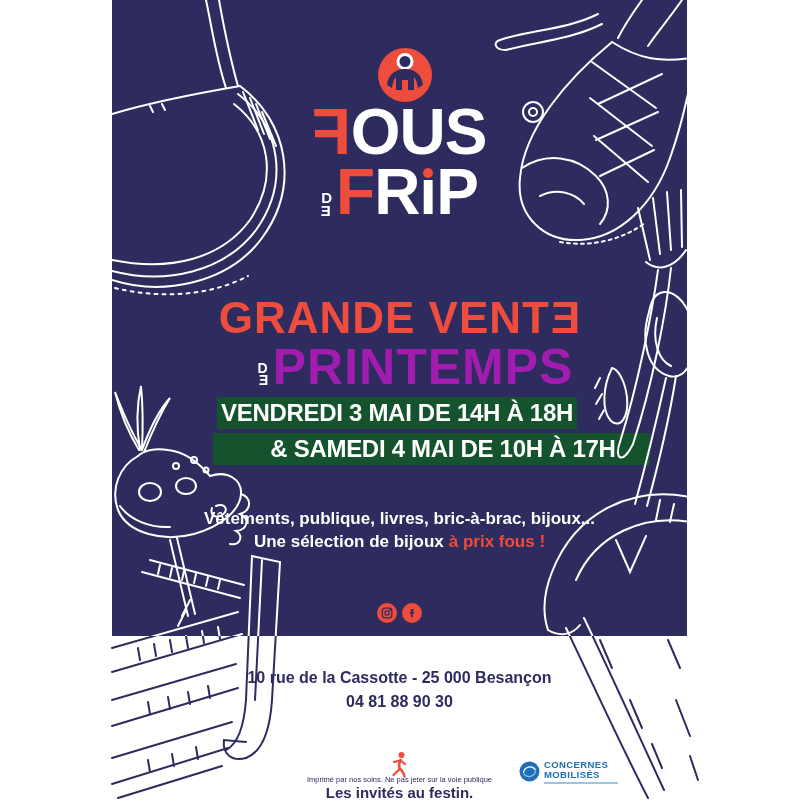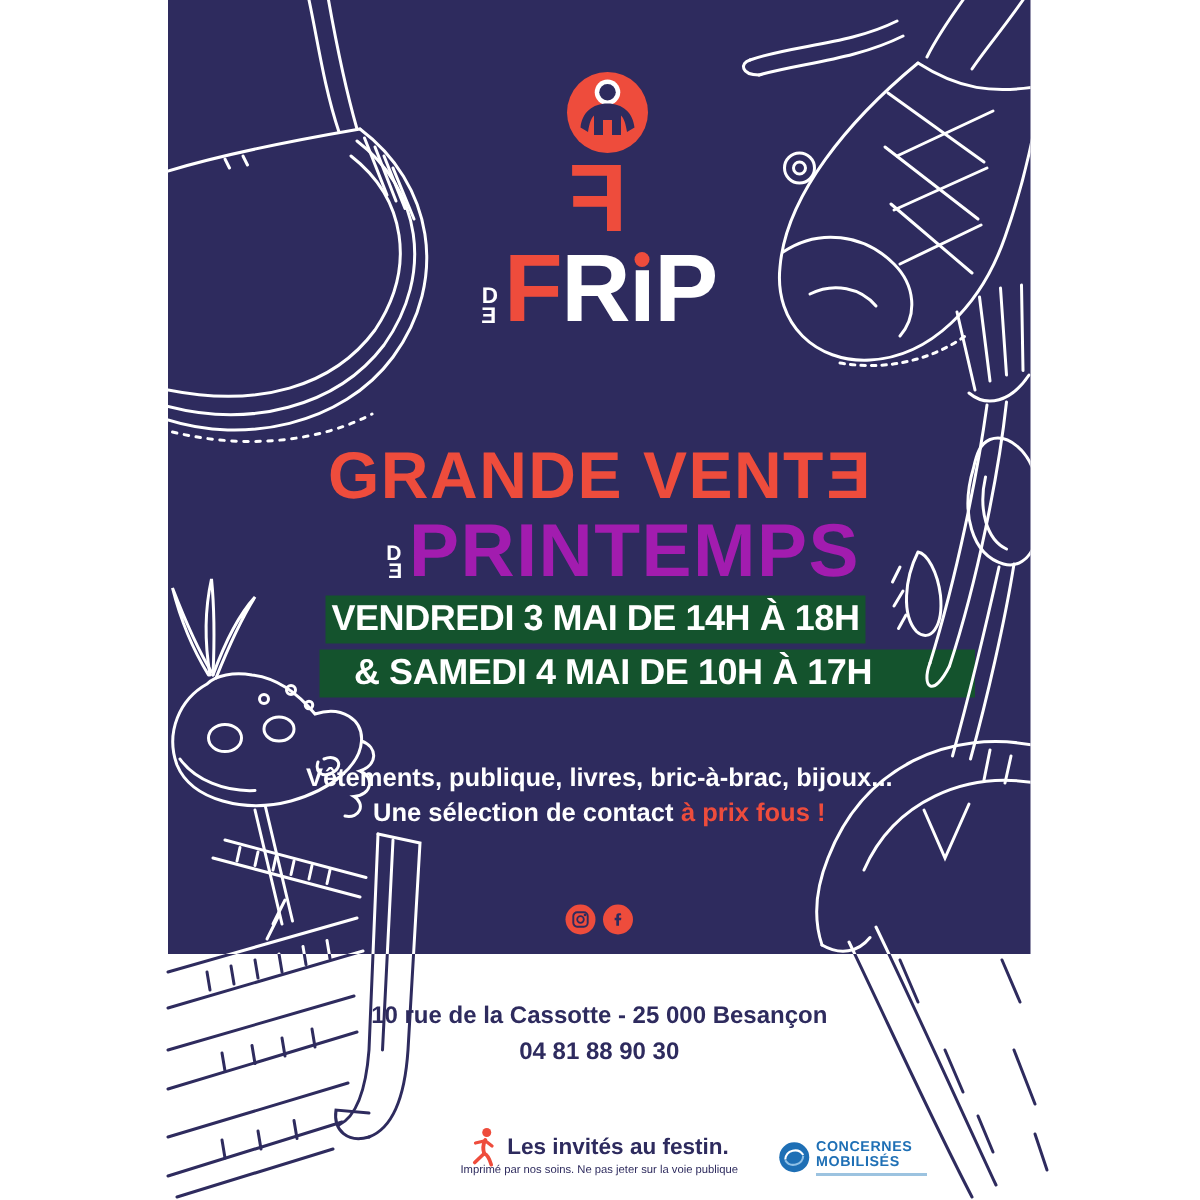--- a/index.html
+++ b/index.html
@@ -29,37 +29,37 @@
   .title1{top:296px;font-size:44px;font-weight:700;color:#ee4c3c;letter-spacing:1px;line-height:1;}
   .title2{top:342px;display:flex;justify-content:center;align-items:flex-end;left:112px;width:575px;
     transform:translateX(16px);line-height:1;}
   .title2 .de-stack{font-size:14px;line-height:12px;margin:0 5px 6px 0;}
   .title2-main{font-size:50px;font-weight:700;color:#a21caf;letter-spacing:1px;}
 
   
   .banner{background:#14532d;color:#ffffff;font-weight:700;font-size:24px;line-height:32px;
     letter-spacing:-0.3px;white-space:nowrap;}
   .banner1{left:217px;top:397px;width:360px;height:32px;text-align:center;}
-  .banner2{left:213px;top:433px;width:437px;height:32px;text-align:left;padding-left:23px;box-sizing:border-box;}
+  .banner2{left:213px;top:433px;width:437px;height:32px;text-align:center;padding-left:23px;box-sizing:border-box;}
 
   
   .desc{top:507px;color:#ffffff;font-weight:700;font-size:17px;line-height:23px;}
   .desc .accent{color:#ee4c3c;margin-left:5px;}
 
   
   .social-row{top:603px;left:112px;width:575px;display:flex;justify-content:center;gap:5px;}
   .social-btn{width:20px;height:20px;border-radius:50%;background:#ee4c3c;display:flex;
     align-items:center;justify-content:center;cursor:pointer;}
 
   
   .contact{top:666px;color:#2e2b5e;font-weight:700;font-size:16px;line-height:23.5px;}
 
   
   .footer-brand{top:751px;left:112px;width:575px;display:flex;justify-content:center;
-    align-items:center;gap:6px;}
+    align-items:center;gap:6px;flex-direction:column;}
   .brand-text{color:#2e2b5e;font-weight:700;font-size:15px;}
   .footer-note{top:775px;left:112px;width:575px;text-align:center;color:#2e2b5e;
     font-size:7.5px;font-weight:400;}
   .partner{top:760px;left:519px;display:flex;align-items:center;gap:4px;}
   .partner-text{display:flex;flex-direction:column;color:#1e6fb5;font-weight:700;
     font-size:9.5px;line-height:10px;letter-spacing:0.4px;}
   .partner-bar{width:74px;height:2px;background:#9cc3e0;margin-top:1.5px;}
 
   .art{position:absolute;left:0;top:0;pointer-events:none;}
 </style>
@@ -71,20 +71,21 @@
 <svg class="abs logo-mark" viewBox="0 0 60 60">
   <circle cx="30" cy="30" r="27" fill="#ee4c3c"></circle>
   <circle cx="30" cy="16.5" r="9" fill="#ee4c3c" stroke="none"></circle>
   <circle cx="30" cy="16.5" r="8.5" fill="#ffffff"></circle>
   <circle cx="30" cy="16.5" r="5.5" fill="#2e2b5e"></circle>
   <path fill="#2e2b5e" d="M30,24 C20,24 13,30 12,40 L17,43 C18,37 19,34 21,32 L21,45 L27,45 L27,35 L33,35 L33,45 L39,45 L39,32 C41,34 42,37 43,43 L48,40 C47,30 40,24 30,24 Z"></path>
 </svg>
 
 <div class="abs logo-line logo-line1">
   <span class="flip red-letter">F</span>
+    <span>OUS</span>
 </div>
 <div class="abs logo-line logo-line2">
   <span class="de-stack">
     <span>D</span>
     <span class="flip">E</span>
   </span>
   <span class="red-letter">F</span>
     <span>R</span>
     <span class="i-wrap"><span class="i-dot"></span><span>ı</span></span>
     <span>P</span>
@@ -100,21 +101,21 @@
   </span>
   <span class="title2-main">PRINTEMPS</span>
 </div>
 
 <div class="abs banner banner1">VENDREDI 3 MAI DE 14H À 18H</div>
 <div class="abs banner banner2">&amp; SAMEDI 4 MAI DE 10H À 17H</div>
 
 <div class="abs center-col desc">
   <div>Vêtements, publique, livres, bric-à-brac, bijoux...</div>
   <div>
-    <span>Une sélection de contact</span><span class="accent">à prix fous !</span>
+    <span>Une sélection de bijoux</span><span class="accent">à prix fous !</span>
   </div>
 </div>
 
 <div class="abs social-row">
   <div class="social-btn">
     <svg width="12" height="12" viewBox="0 0 12 12">
       <rect x="1.2" y="1.2" width="9.6" height="9.6" rx="2.6" fill="none" stroke="#2e2b5e" stroke-width="1.3"></rect>
       <circle cx="6" cy="6" r="2.2" fill="none" stroke="#2e2b5e" stroke-width="1.2"></circle>
       <circle cx="9" cy="3" r="0.9" fill="#2e2b5e"></circle>
     </svg>

